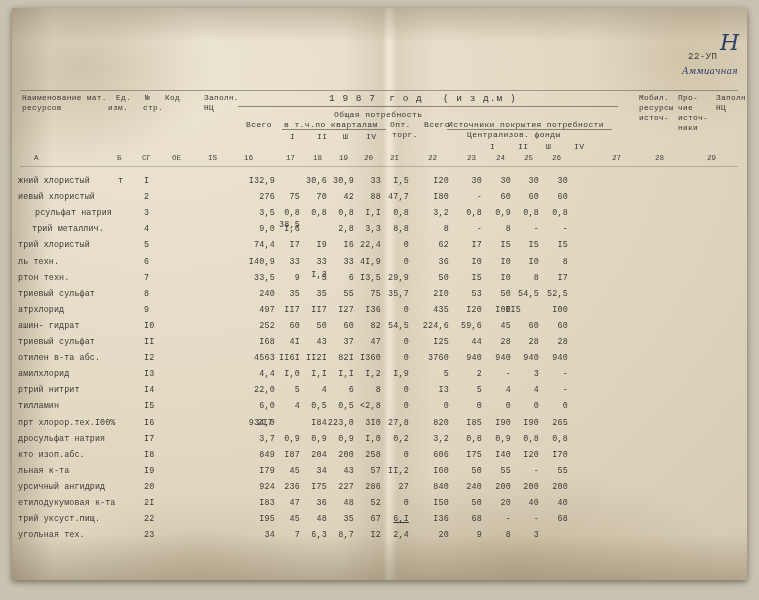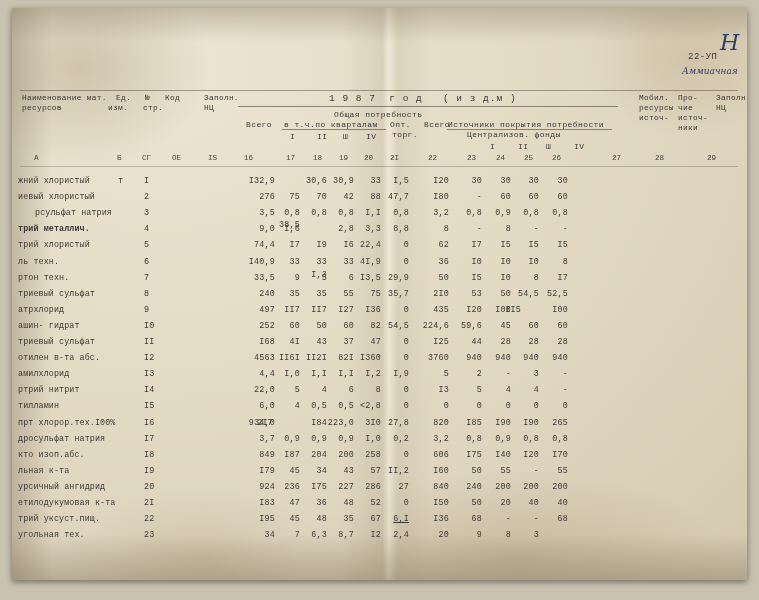--- a/index.html
+++ b/index.html
@@ -269,21 +269,21 @@
           <div class="cell num" style="left: 300px; width: 42px; top: 0px; text-align: right;">0,8</div>
           <div class="cell num" style="left: 327px; width: 42px; top: 0px; text-align: right;">I,I</div>
           <div class="cell num" style="left: 355px; width: 42px; top: 0px; text-align: right;">0,8</div>
           <div class="cell num" style="left: 395px; width: 42px; top: 0px; text-align: right;">3,2</div>
           <div class="cell num" style="left: 428px; width: 42px; top: 0px; text-align: right;">0,8</div>
           <div class="cell num" style="left: 457px; width: 42px; top: 0px; text-align: right;">0,9</div>
           <div class="cell num" style="left: 485px; width: 42px; top: 0px; text-align: right;">0,8</div>
           <div class="cell num" style="left: 514px; width: 42px; top: 0px; text-align: right;">0,8</div>
         </div>
         <div class="row" style="top: 216.3px;">
-          <div class="cell name" style="left: 6px; top: 0px; font-weight: bold;">трий металлич.</div>
+          <div class="cell name" style="left: 20px; top: 0px;">трий металлич.</div>
           <div class="cell" style="left: 132px; top: 0px;">4</div>
           <div class="cell num" style="left: 221px; width: 42px; top: 0px; text-align: right;">9,0</div>
           <div class="cell num" style="left: 246px; width: 42px; top: 0px; text-align: right;">I,6</div>
           <div class="cell num" style="left: 273px; width: 42px; top: 0px; text-align: right; margin-top: 46px;">I,3</div>
           <div class="cell num" style="left: 300px; width: 42px; top: 0px; text-align: right;">2,8</div>
           <div class="cell num" style="left: 327px; width: 42px; top: 0px; text-align: right;">3,3</div>
           <div class="cell num" style="left: 355px; width: 42px; top: 0px; text-align: right;">8,8</div>
           <div class="cell num" style="left: 395px; width: 42px; top: 0px; text-align: right;">8</div>
           <div class="cell num" style="left: 428px; width: 42px; top: 0px; text-align: right;">-</div>
           <div class="cell num" style="left: 457px; width: 42px; top: 0px; text-align: right;">8</div>

